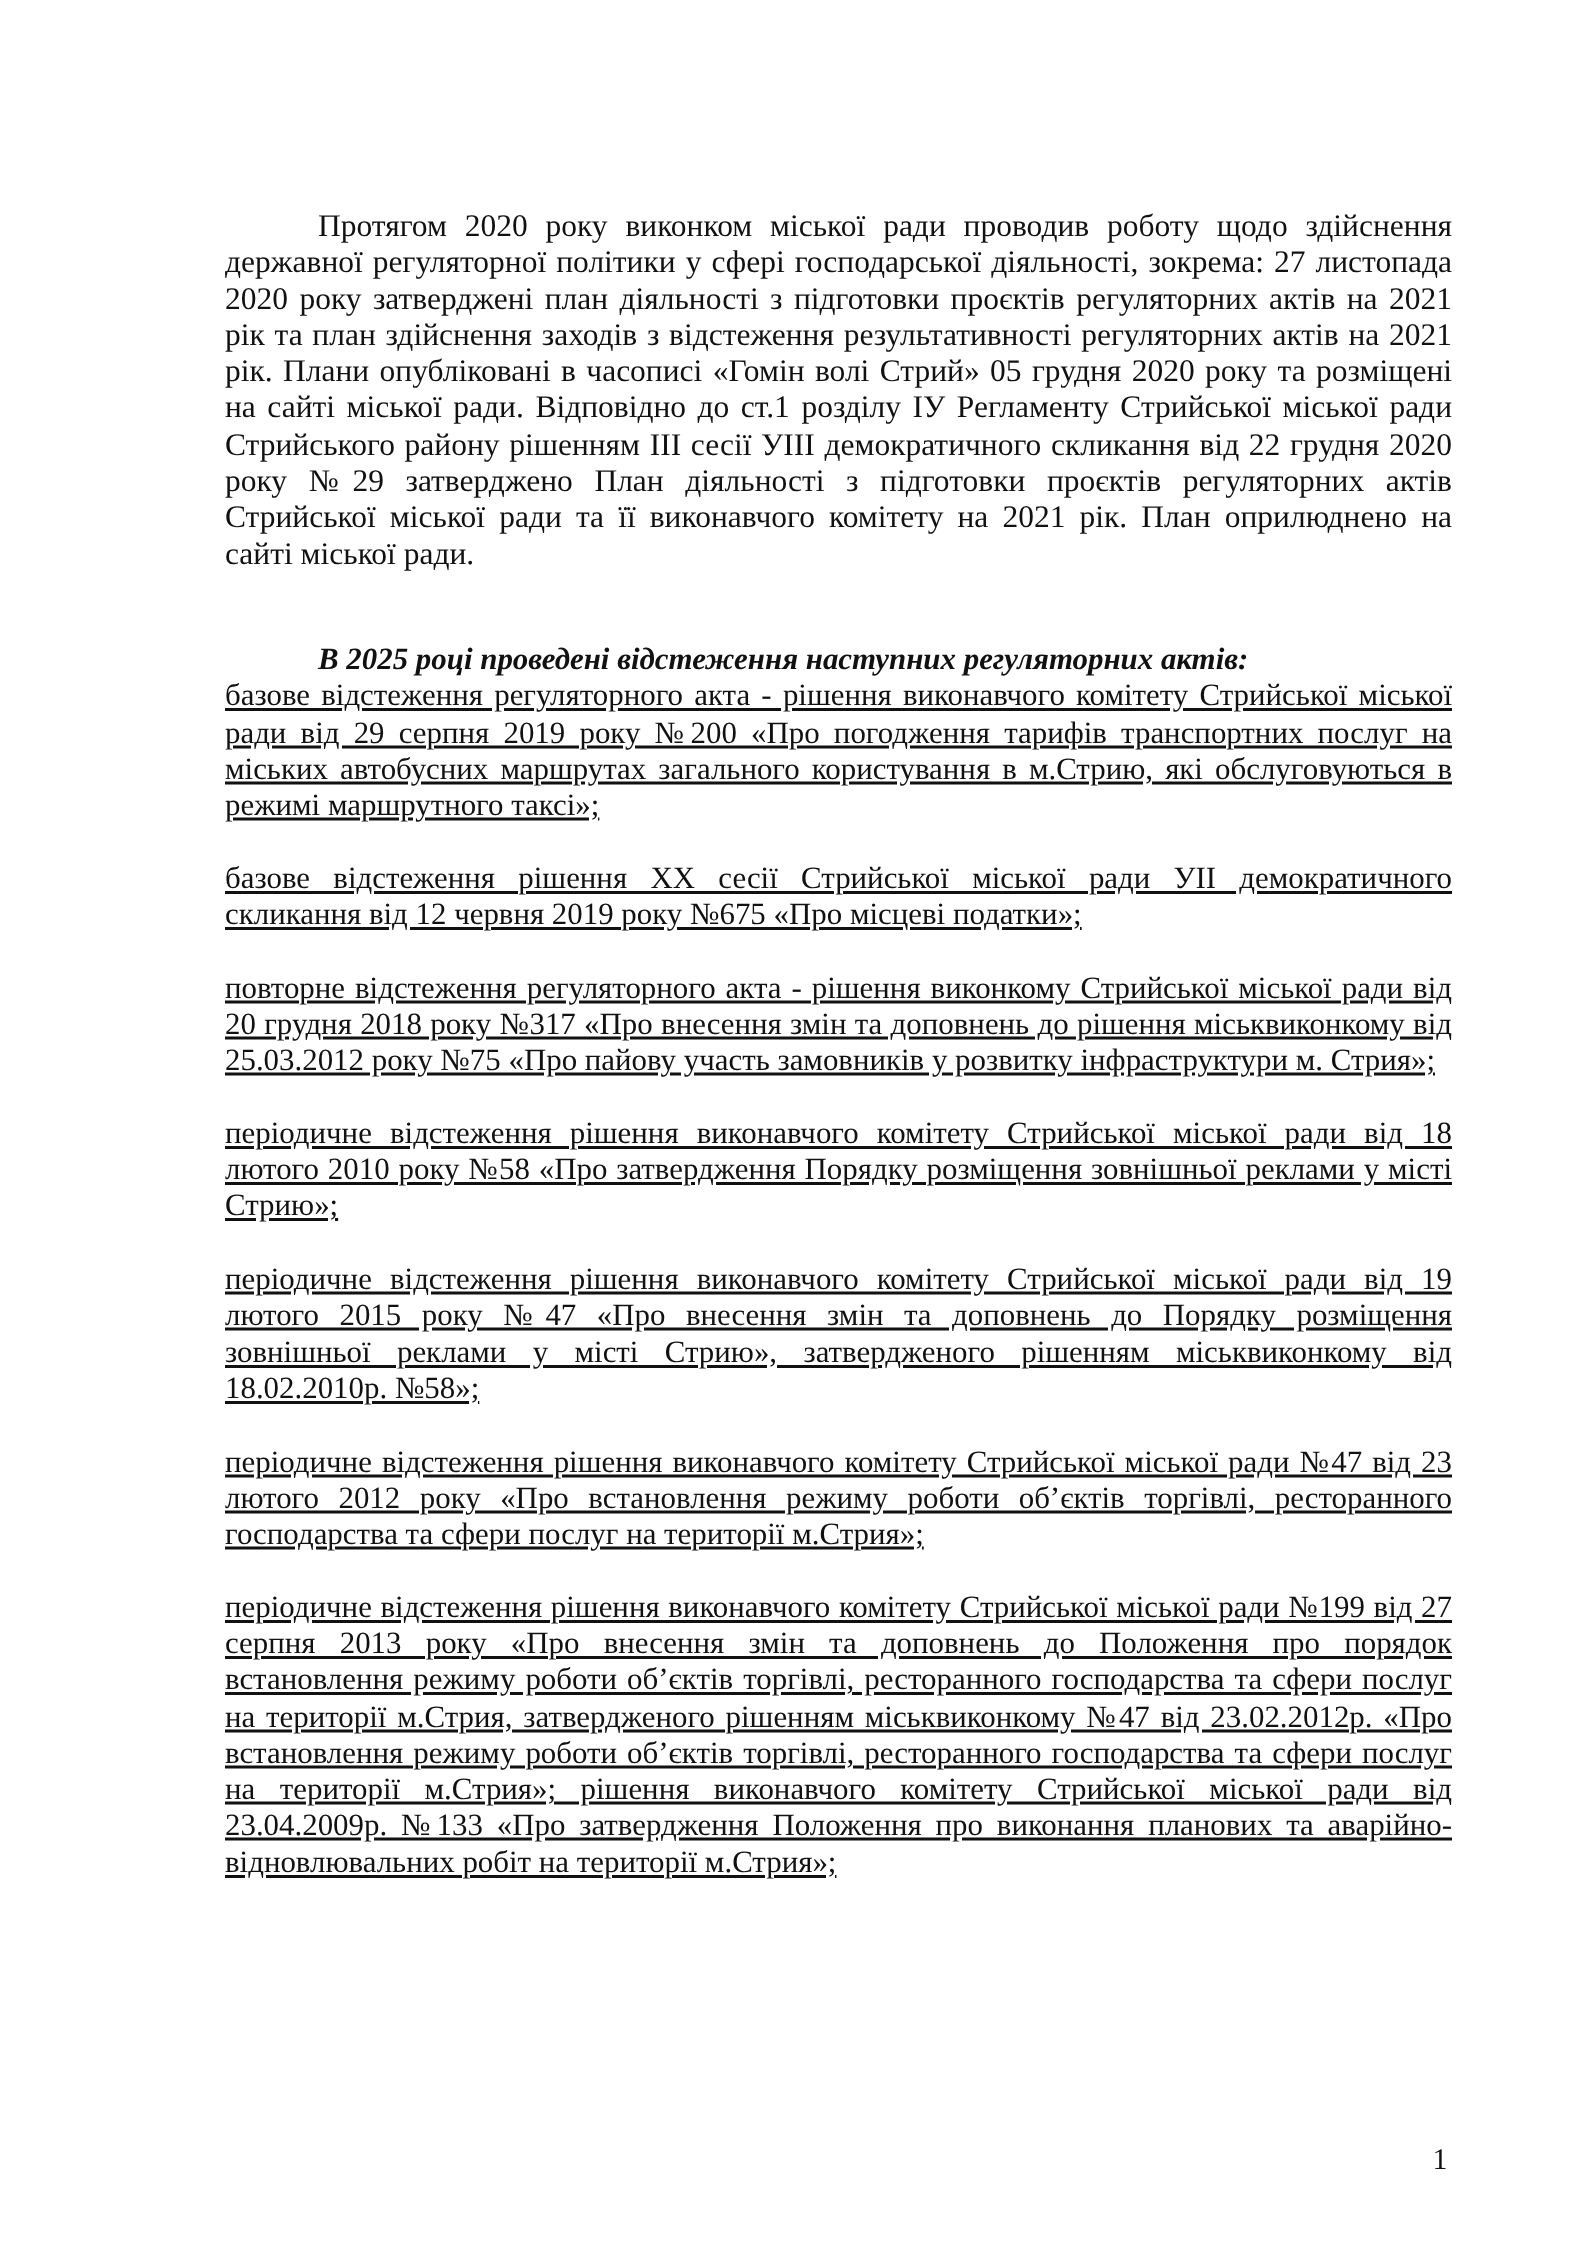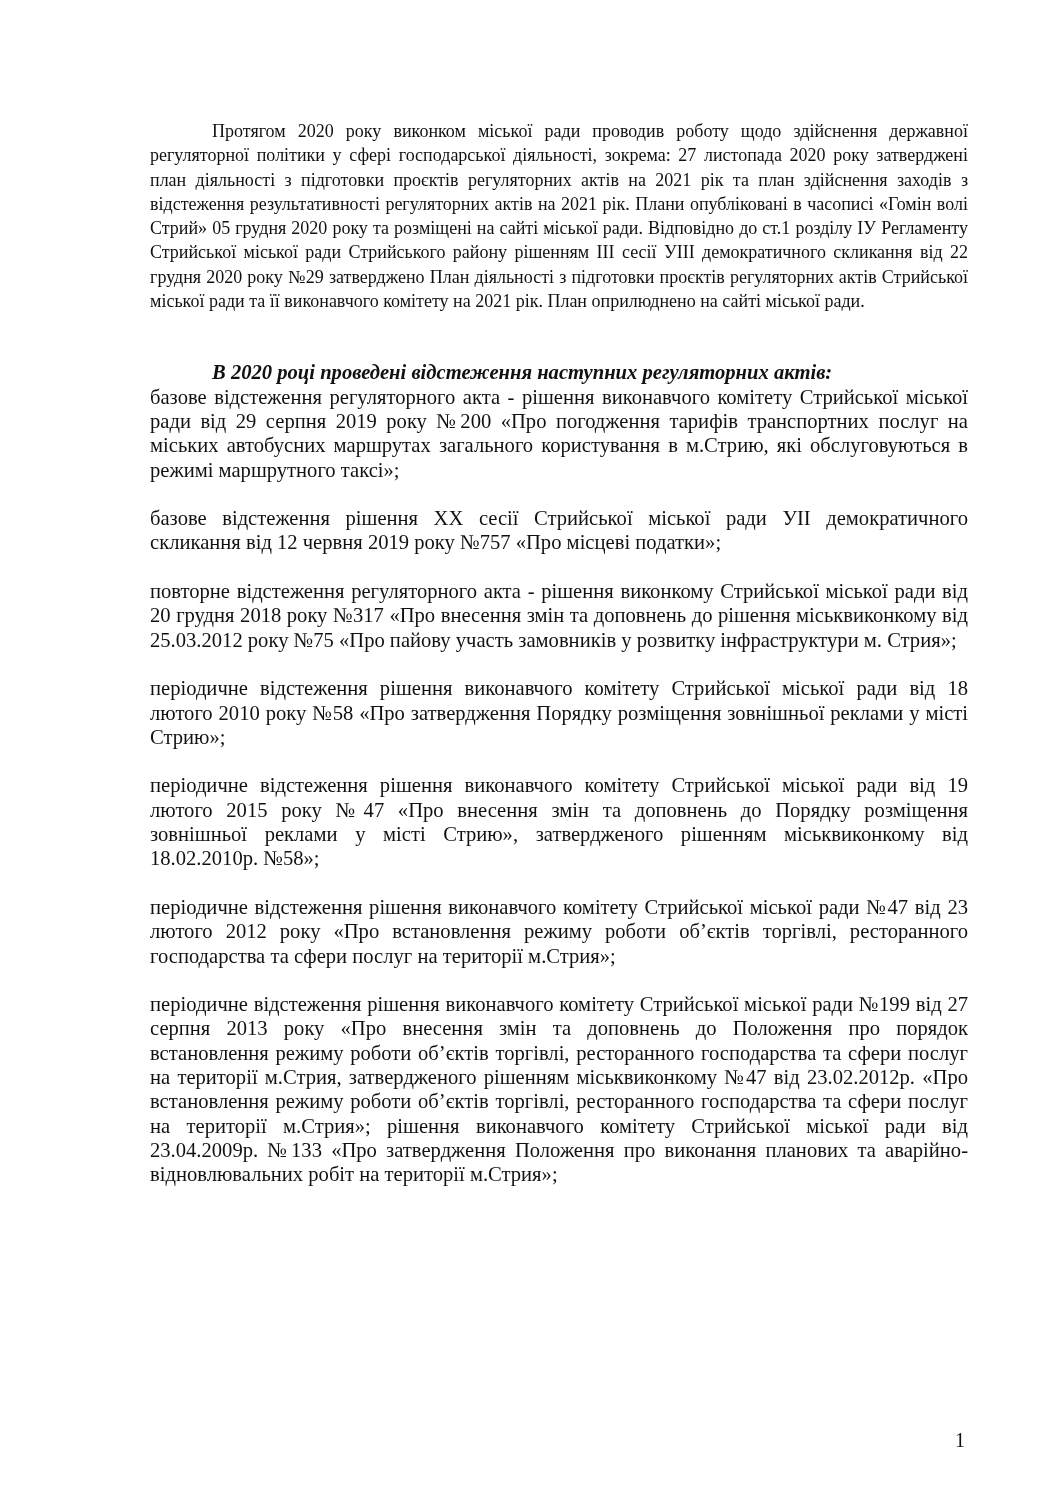--- a/index.html
+++ b/index.html
@@ -23,62 +23,63 @@
     }
     .title-block {
       text-align: center;
       font-weight: bold;
       font-size: 23.5px;
       line-height: 27px;
       margin-left: 8px;
     }
     .title-block div { white-space: nowrap; }
     .intro {
-      margin-top: 41px;
-      font-size: 18px;
+      margin-top: 60px;
+      font-size: 21px;
       line-height: 24.3px;
       text-align: justify;
       text-indent: 62px;
     }
     .section-heading {
       margin-top: 47px;
       font-size: 20.6px;
       line-height: 24.3px;
       font-weight: bold;
       font-style: italic;
       text-indent: 62px;
     }
     .item {
       font-size: 20.6px;
       line-height: 24.3px;
       text-align: justify;
+      text-decoration: underline;
     }
     .item + .item {
       margin-top: 24.3px;
     }
     .page-number {
       position: absolute;
       left: 955px;
       top: 1429px;
       font-size: 20px;
       line-height: 22px;
     }
   </style>
 </head>
 <body>
 
 <div class="page">
 
   <p class="intro" style="margin-bottom:0">Протягом 2020 року виконком міської ради проводив роботу щодо здійснення державної регуляторної політики у сфері господарської діяльності, зокрема: 27 листопада 2020 року затверджені план діяльності з підготовки проєктів регуляторних актів на 2021 рік та план здійснення заходів з відстеження результативності регуляторних актів на 2021 рік. Плани опубліковані в часописі «Гомін волі Стрий» 05 грудня 2020 року та розміщені на сайті міської ради. Відповідно до ст.1 розділу ІУ Регламенту Стрийської міської ради Стрийського району рішенням ІІІ сесії УІІІ демократичного скликання від 22 грудня 2020 року №29 затверджено План діяльності з підготовки проєктів регуляторних актів Стрийської міської ради та її виконавчого комітету на 2021 рік. План оприлюднено на сайті міської ради.</p>
 
-  <div class="section-heading">В 2020 році проведені відстеження наступних регуляторних актів:</div>
+  <div class="section-heading">В 2025 році проведені відстеження наступних регуляторних актів:</div>
 
   <div class="items">
     <div class="item">базове відстеження регуляторного акта - рішення виконавчого комітету Стрийської міської ради від 29 серпня 2019 року №200 «Про погодження тарифів транспортних послуг на міських автобусних маршрутах загального користування в м.Стрию, які обслуговуються в режимі маршрутного таксі»;</div>
-    <div class="item">базове відстеження рішення XX сесії Стрийської міської ради УІІ демократичного скликання від 12 червня 2019 року №757 «Про місцеві податки»;</div>
+    <div class="item">базове відстеження рішення XX сесії Стрийської міської ради УІІ демократичного скликання від 12 червня 2019 року №675 «Про місцеві податки»;</div>
     <div class="item">повторне відстеження регуляторного акта - рішення виконкому Стрийської міської ради від 20 грудня 2018 року №317 «Про внесення змін та доповнень до рішення міськвиконкому від 25.03.2012 року №75 «Про пайову участь замовників у розвитку інфраструктури м. Стрия»;</div>
     <div class="item">періодичне відстеження рішення виконавчого комітету Стрийської міської ради від 18 лютого 2010 року №58 «Про затвердження Порядку розміщення зовнішньої реклами у місті Стрию»;</div>
     <div class="item">періодичне відстеження рішення виконавчого комітету Стрийської міської ради від 19 лютого 2015 року №47 «Про внесення змін та доповнень до Порядку розміщення зовнішньої реклами у місті Стрию», затвердженого рішенням міськвиконкому від 18.02.2010р. №58»;</div>
     <div class="item">періодичне відстеження рішення виконавчого комітету Стрийської міської ради  №47 від 23 лютого 2012 року «Про встановлення режиму роботи об’єктів торгівлі, ресторанного господарства та сфери послуг на території м.Стрия»;</div>
     <div class="item">періодичне відстеження рішення виконавчого комітету Стрийської міської ради №199 від 27 серпня 2013 року «Про внесення змін та доповнень до Положення про порядок встановлення режиму роботи об’єктів торгівлі, ресторанного господарства та сфери послуг на території м.Стрия, затвердженого рішенням міськвиконкому  №47 від 23.02.2012р. «Про встановлення режиму роботи об’єктів торгівлі, ресторанного господарства та сфери послуг на території м.Стрия»;  рішення виконавчого комітету Стрийської міської ради від 23.04.2009р. №133 «Про затвердження Положення про виконання планових та аварійно-відновлювальних робіт на території м.Стрия»;</div>
   </div>
 </div>
 
 <div class="page-number">1</div>
 

